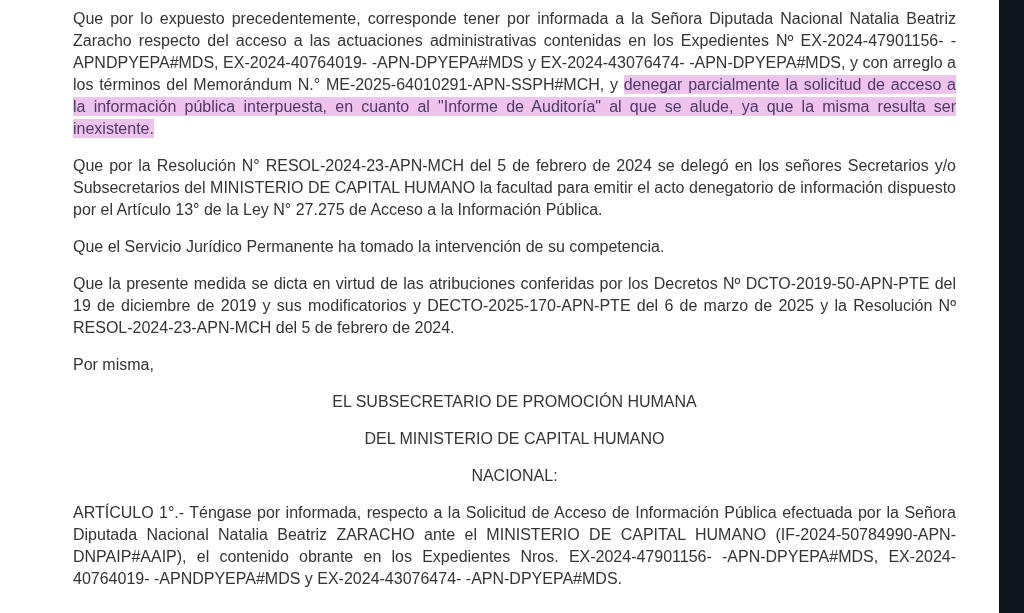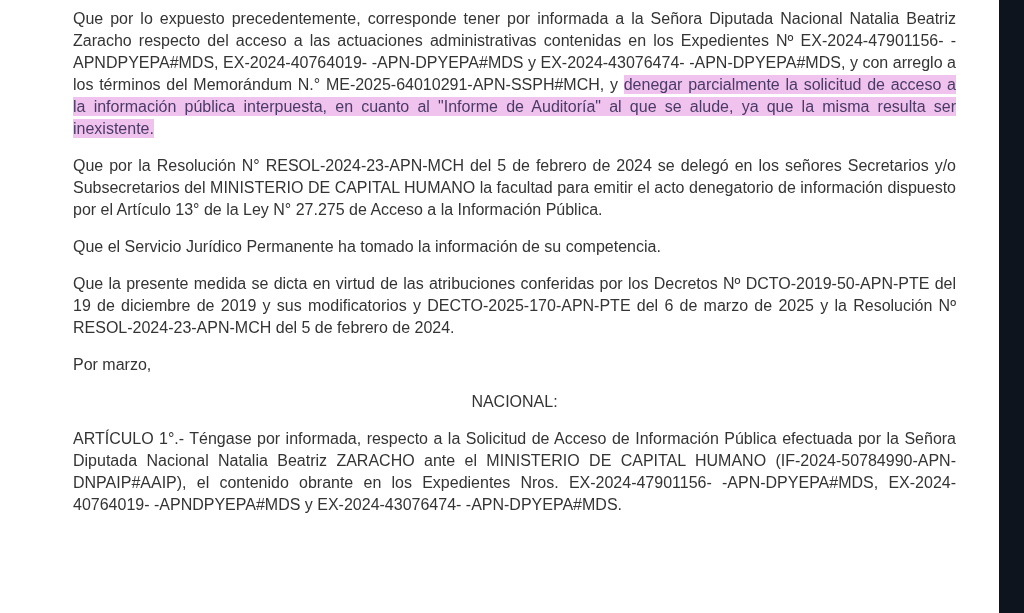--- a/index.html
+++ b/index.html
@@ -47,28 +47,30 @@
 </style>
 </head>
 <body>
 
 <div class="doc">
 
   <p><span>Que por lo expuesto precedentemente, corresponde tener por informada a la Señora Diputada Nacional Natalia Beatriz Zaracho respecto del acceso a las actuaciones administrativas contenidas en los Expedientes Nº EX-2024-47901156- -APNDPYEPA#MDS, EX-2024-40764019- -APN-DPYEPA#MDS y EX-2024-43076474- -APN-DPYEPA#MDS, y con arreglo a los términos del Memorándum N.° ME-2025-64010291-APN-SSPH#MCH, y </span><mark class="hl">denegar parcialmente la solicitud de acceso a la información pública interpuesta, en cuanto al "Informe de Auditoría" al que se alude, ya que la misma resulta ser inexistente.</mark></p>
 
   <p>Que por la Resolución N° RESOL-2024-23-APN-MCH del 5 de febrero de 2024 se delegó en los señores Secretarios y/o Subsecretarios del MINISTERIO DE CAPITAL HUMANO la facultad para emitir el acto denegatorio de información dispuesto por el Artículo 13° de la Ley N° 27.275 de Acceso a la Información Pública.</p>
 
-  <p>Que el Servicio Jurídico Permanente ha tomado la información de su competencia.</p>
+  <p>Que el Servicio Jurídico Permanente ha tomado la intervención de su competencia.</p>
 
   <p>Que la presente medida se dicta en virtud de las atribuciones conferidas por los Decretos Nº DCTO-2019-50-APN-PTE del 19 de diciembre de 2019 y sus modificatorios y DECTO-2025-170-APN-PTE del 6 de marzo de 2025 y la Resolución Nº RESOL-2024-23-APN-MCH del 5 de febrero de 2024.</p>
 
-  <p>Por marzo,</p>
+  <p>Por misma,</p>
+
+  <p class="center">EL SUBSECRETARIO DE PROMOCIÓN HUMANA</p>
 
 
-
+  <p class="center">DEL MINISTERIO DE CAPITAL HUMANO</p>
 
   <p class="center">NACIONAL:</p>
 
   <p>ARTÍCULO 1°.- Téngase por informada, respecto a la Solicitud de Acceso de Información Pública efectuada por la Señora Diputada Nacional Natalia Beatriz ZARACHO ante el MINISTERIO DE CAPITAL HUMANO (IF-2024-50784990-APN-DNPAIP#AAIP), el contenido obrante en los Expedientes Nros. EX-2024-47901156- -APN-DPYEPA#MDS, EX-2024-40764019- -APNDPYEPA#MDS y EX-2024-43076474- -APN-DPYEPA#MDS.</p>
 
 </div>
 
 <div class="edge-bar"></div>
 
 </body></html>

